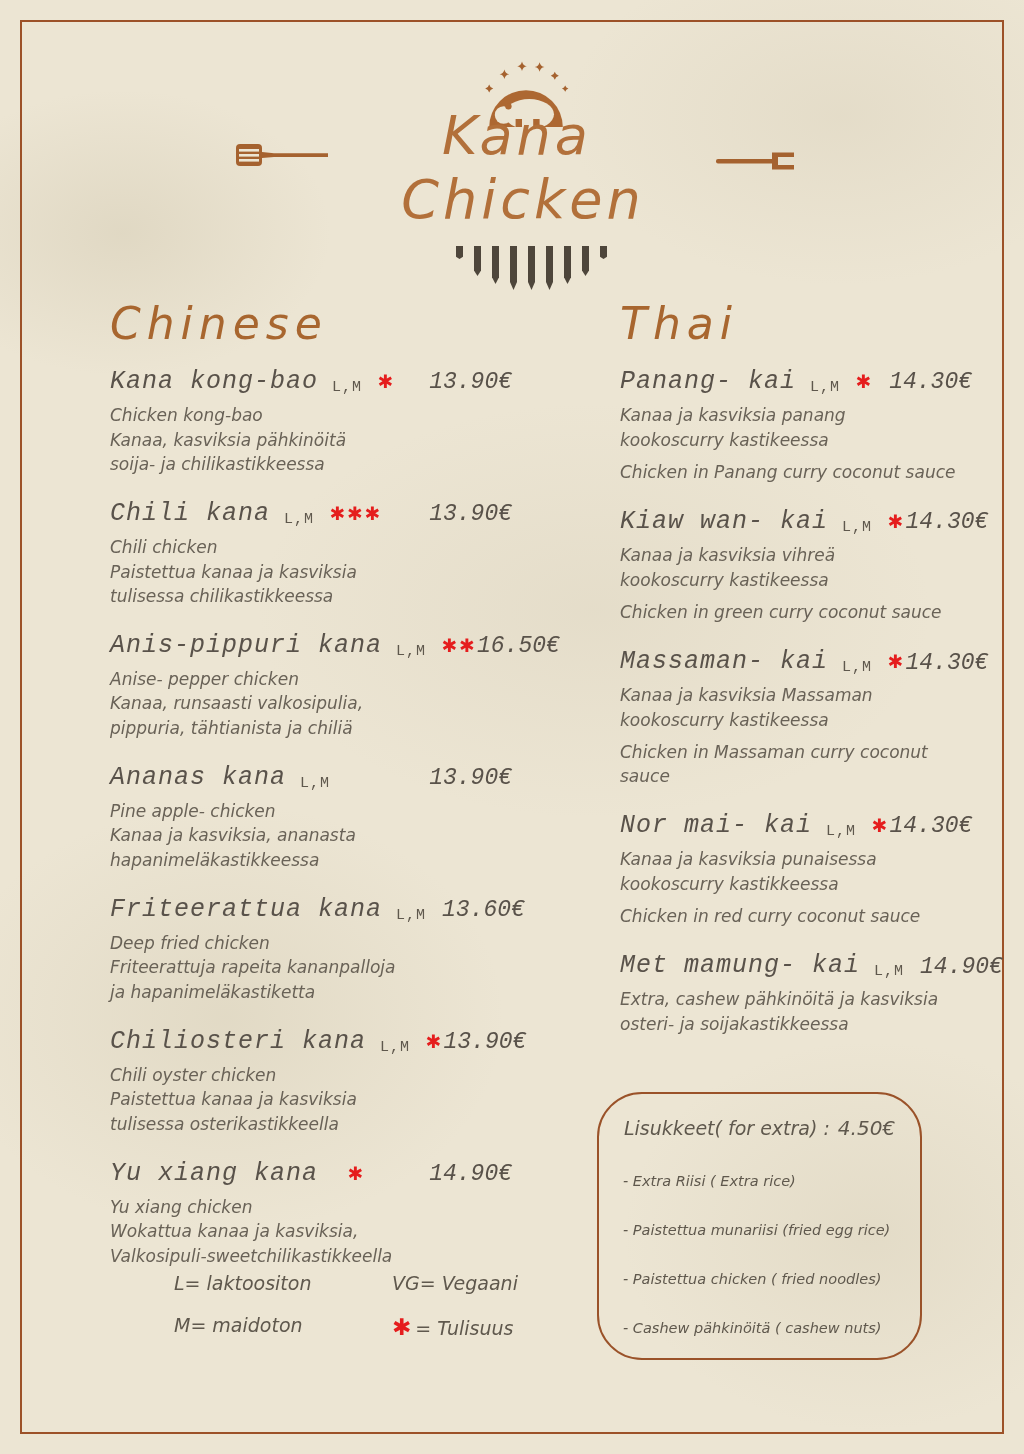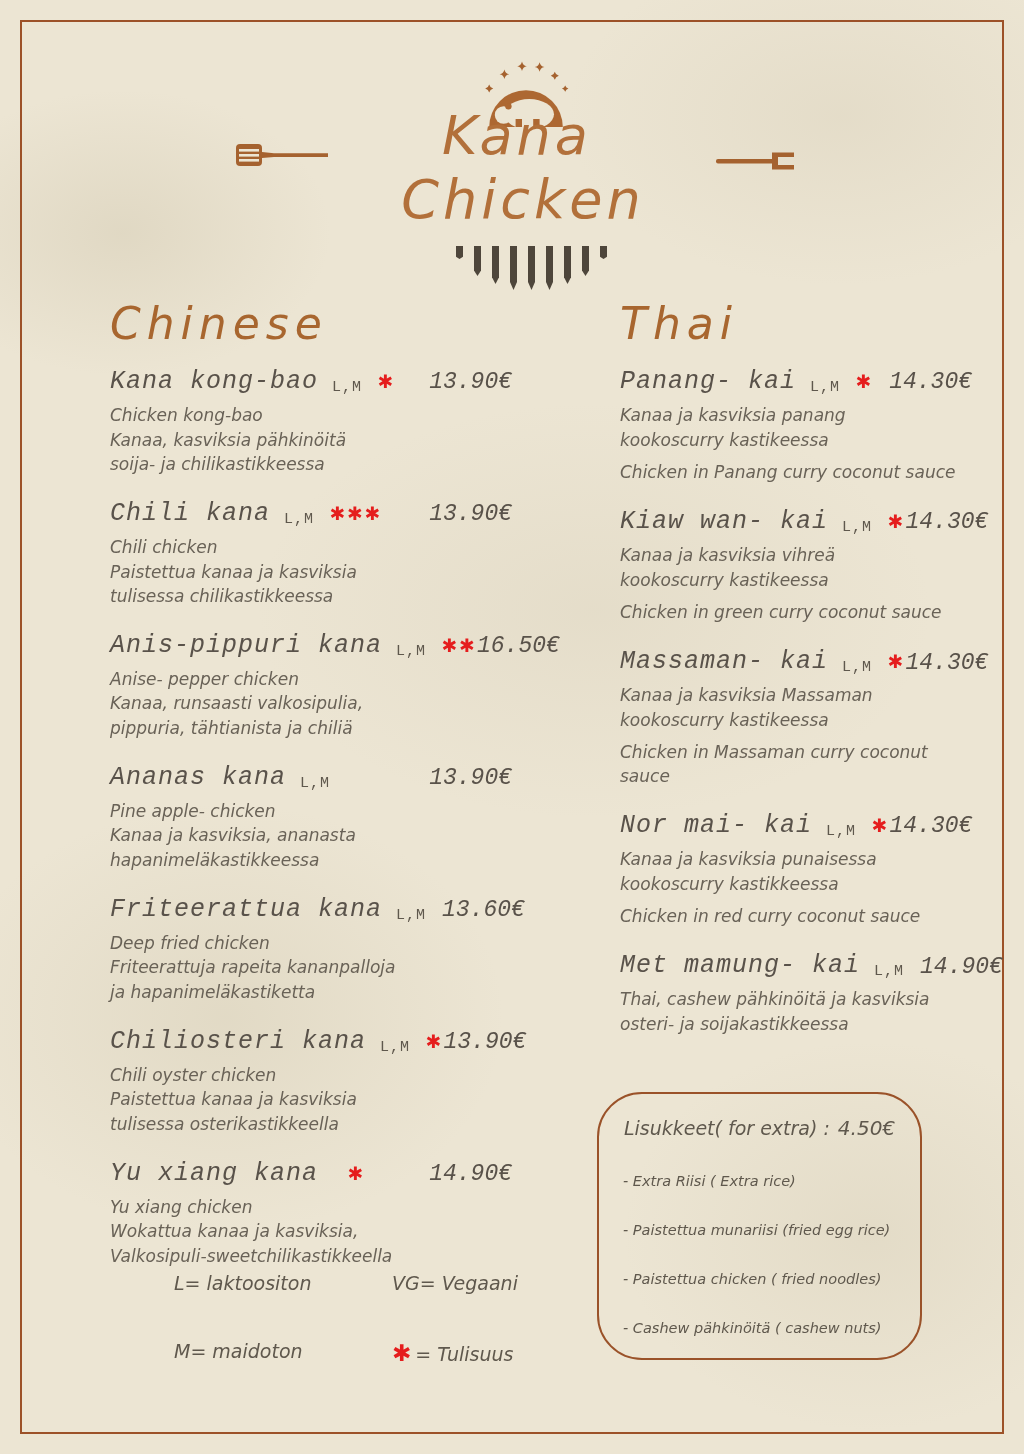--- a/index.html
+++ b/index.html
@@ -41,21 +41,21 @@
   .item-head{display:flex;align-items:flex-end;line-height:1.2;font-family:Liberation Mono, monospace;}
   .item-name{font-size:25px;letter-spacing:1px;color:#59524a;white-space:nowrap;}
   .diet{font-size:15px;letter-spacing:1px;color:#5f584d;margin-left:14px;font-style:normal;}
   .spice{font-size:24px;color:#e51d1d;margin-left:16px;letter-spacing:3px;font-style:normal;white-space:nowrap;}
   .price{font-size:23px;color:#59524a;margin-left:auto;white-space:nowrap;}
   .desc{font-size:17px;line-height:1.45;color:#696257;margin-top:6px;white-space:pre-line;}
   .desc-en{font-size:17px;line-height:1.4;color:#696257;margin-top:9px;white-space:pre-line;}
 
   
   .legend{position:absolute;left:174px;top:1272px;display:grid;grid-template-columns:218px auto;
-    row-gap:46px;font-size:19px;color:#5f584d;}
+    row-gap:20px;font-size:19px;color:#5f584d;}
   .legend .sym{color:#e51d1d;font-size:23px;font-style:normal;margin-right:4px;}
 
   
   .extras{position:absolute;left:597px;top:1092px;width:325px;height:268px;box-sizing:border-box;
     border:2px solid #9a5229;border-radius:45px;padding:22px 24px 18px 24px;}
   .extras-title{text-align:center;font-size:19px;color:#5f584d;}
   .extras-title .x-price{font-size:20px;margin-left:8px;}
   .extra-item{font-size:14.5px;color:#5f584d;margin-top:33px;white-space:nowrap;}
 </style>
 </head>
@@ -253,21 +253,21 @@
       <div class="desc-en">Chicken in red curry coconut sauce</div>
     </div>
 
     <div class="item">
       <div class="item-head">
         <span class="item-name">Met mamung- kai</span>
         <span class="diet">L,M</span>
         <span class="spice"></span>
         <span class="price">14.90€</span>
       </div>
-      <div class="desc">Thai, cashew pähkinöitä ja kasviksia
+      <div class="desc">Extra, cashew pähkinöitä ja kasviksia
 osteri- ja soijakastikkeessa</div>
     </div>
   </div>
 
   <div class="legend">
     <span>L= laktoositon</span>
     <span>VG= Vegaani</span>
     <span>M= maidoton</span>
     <span><span class="sym">✱</span><span>= Tulisuus</span></span>
   </div>

